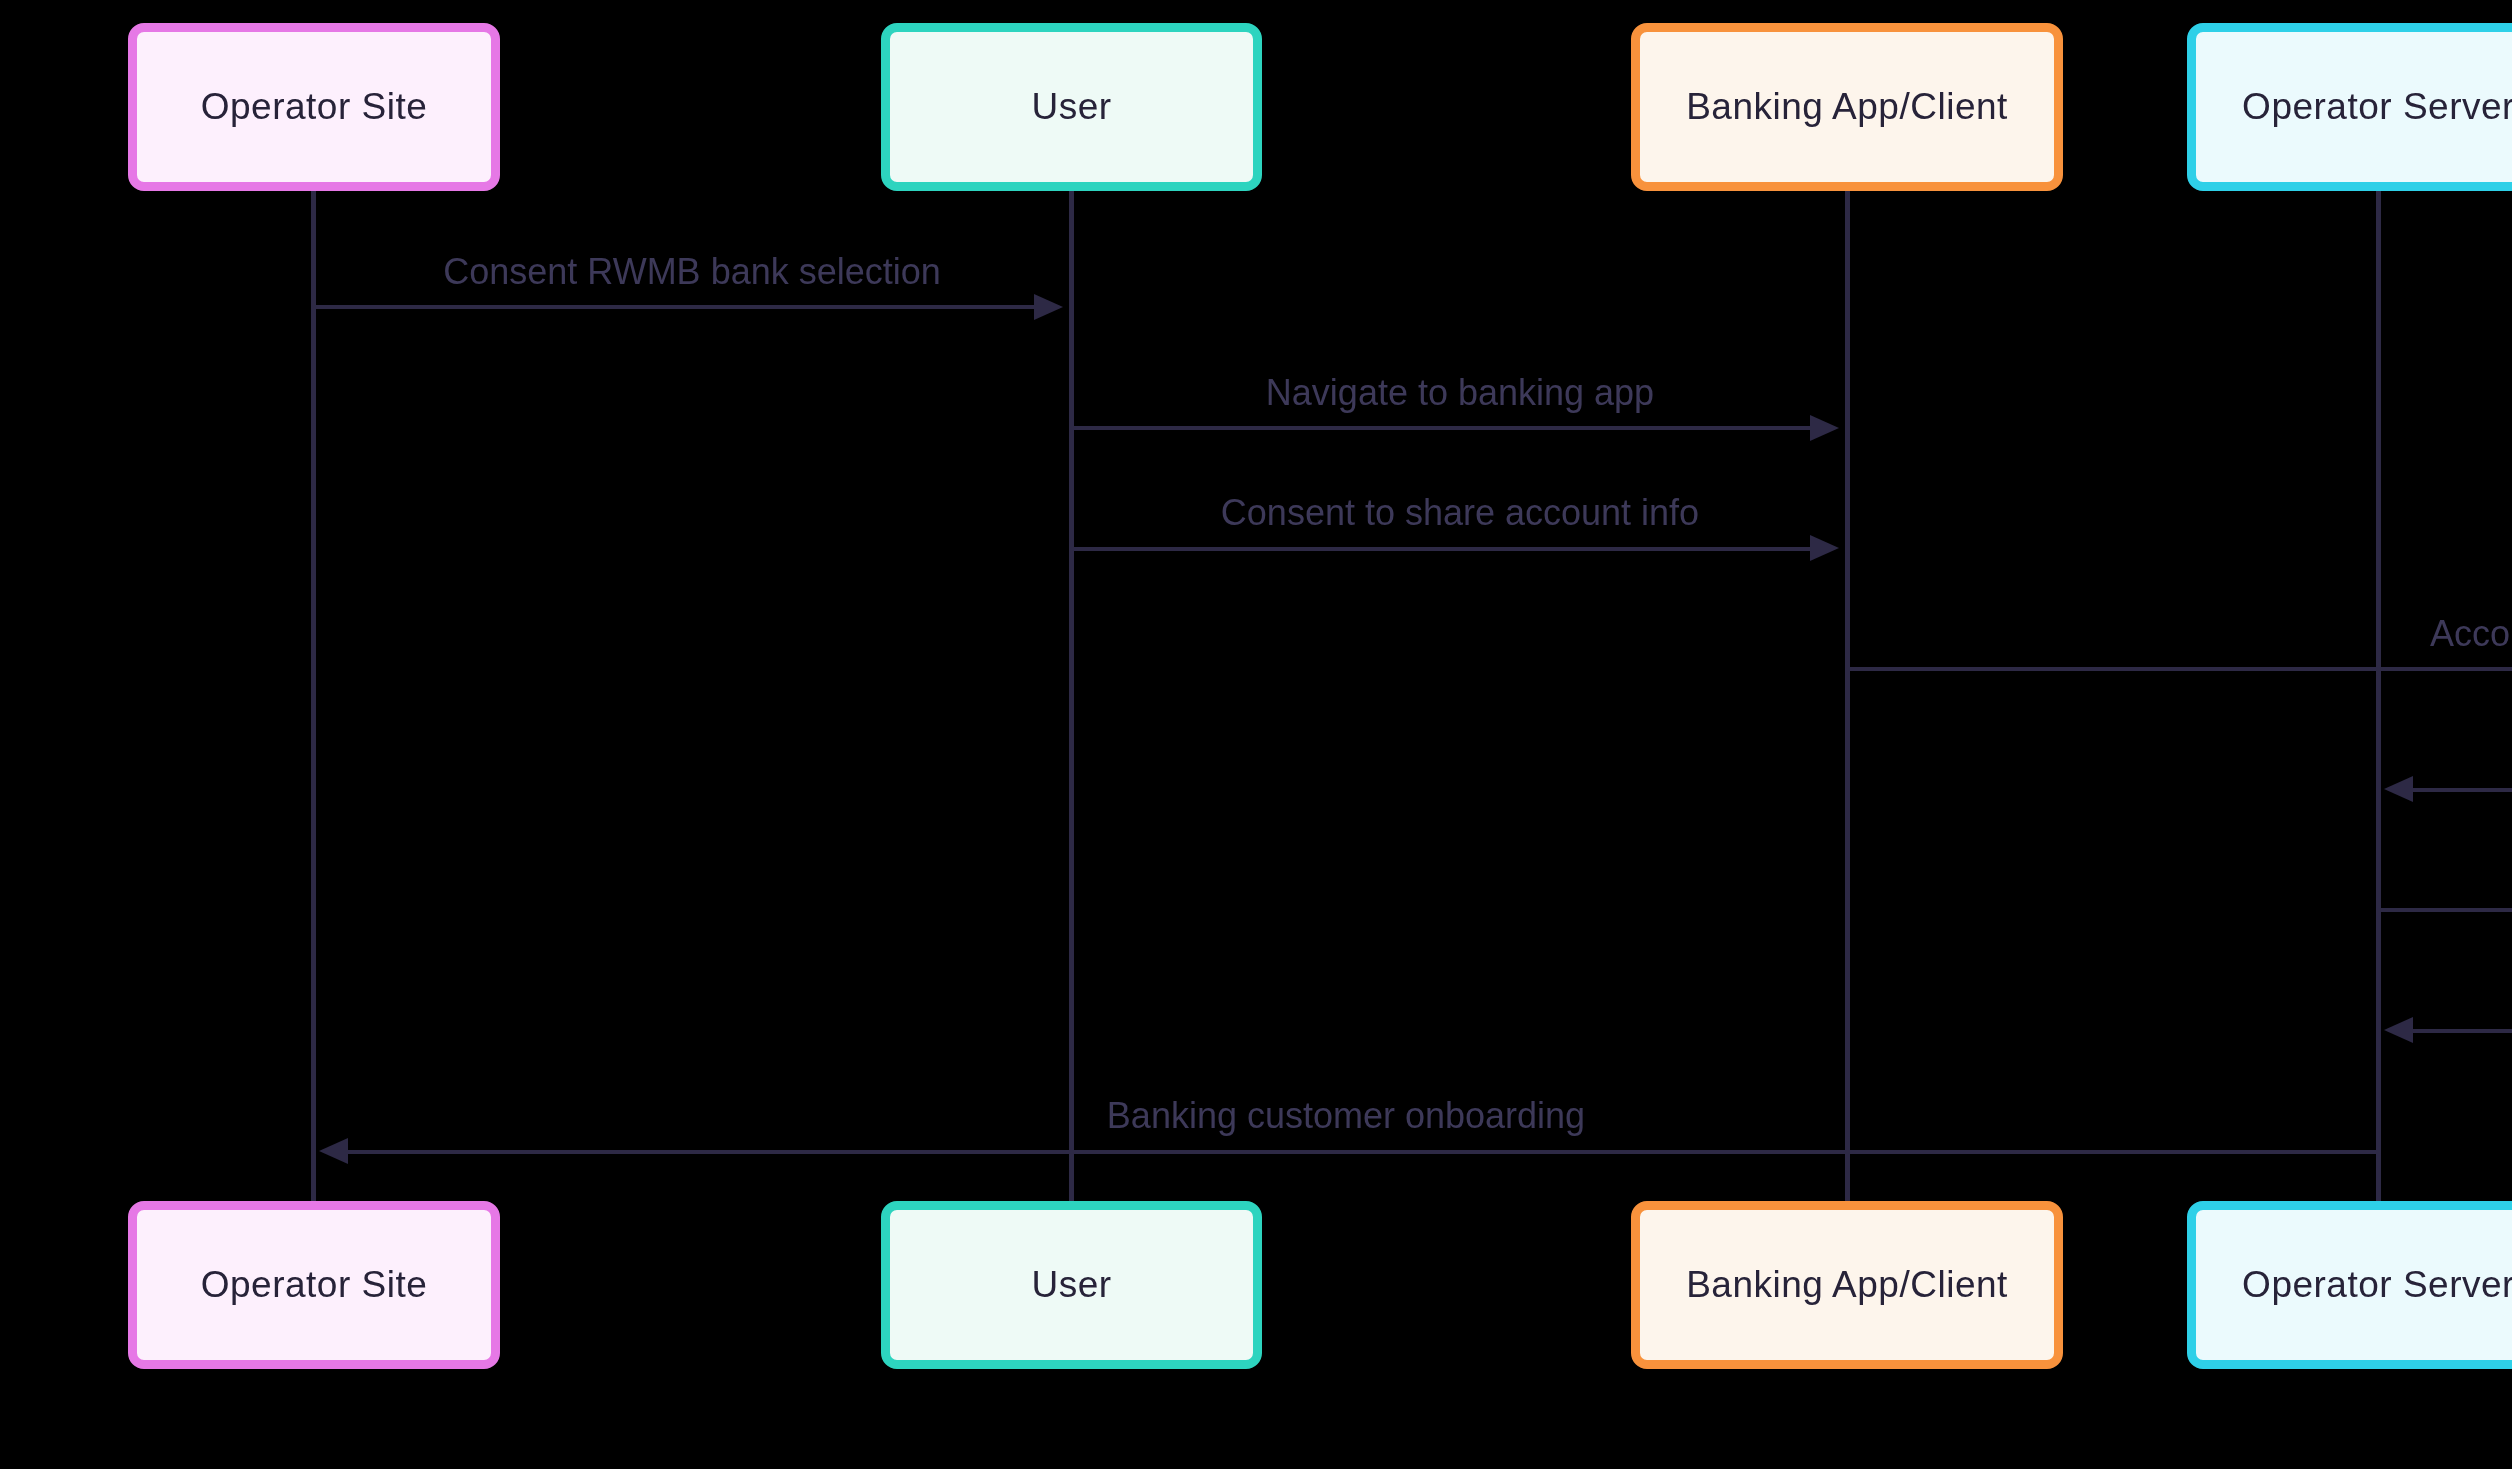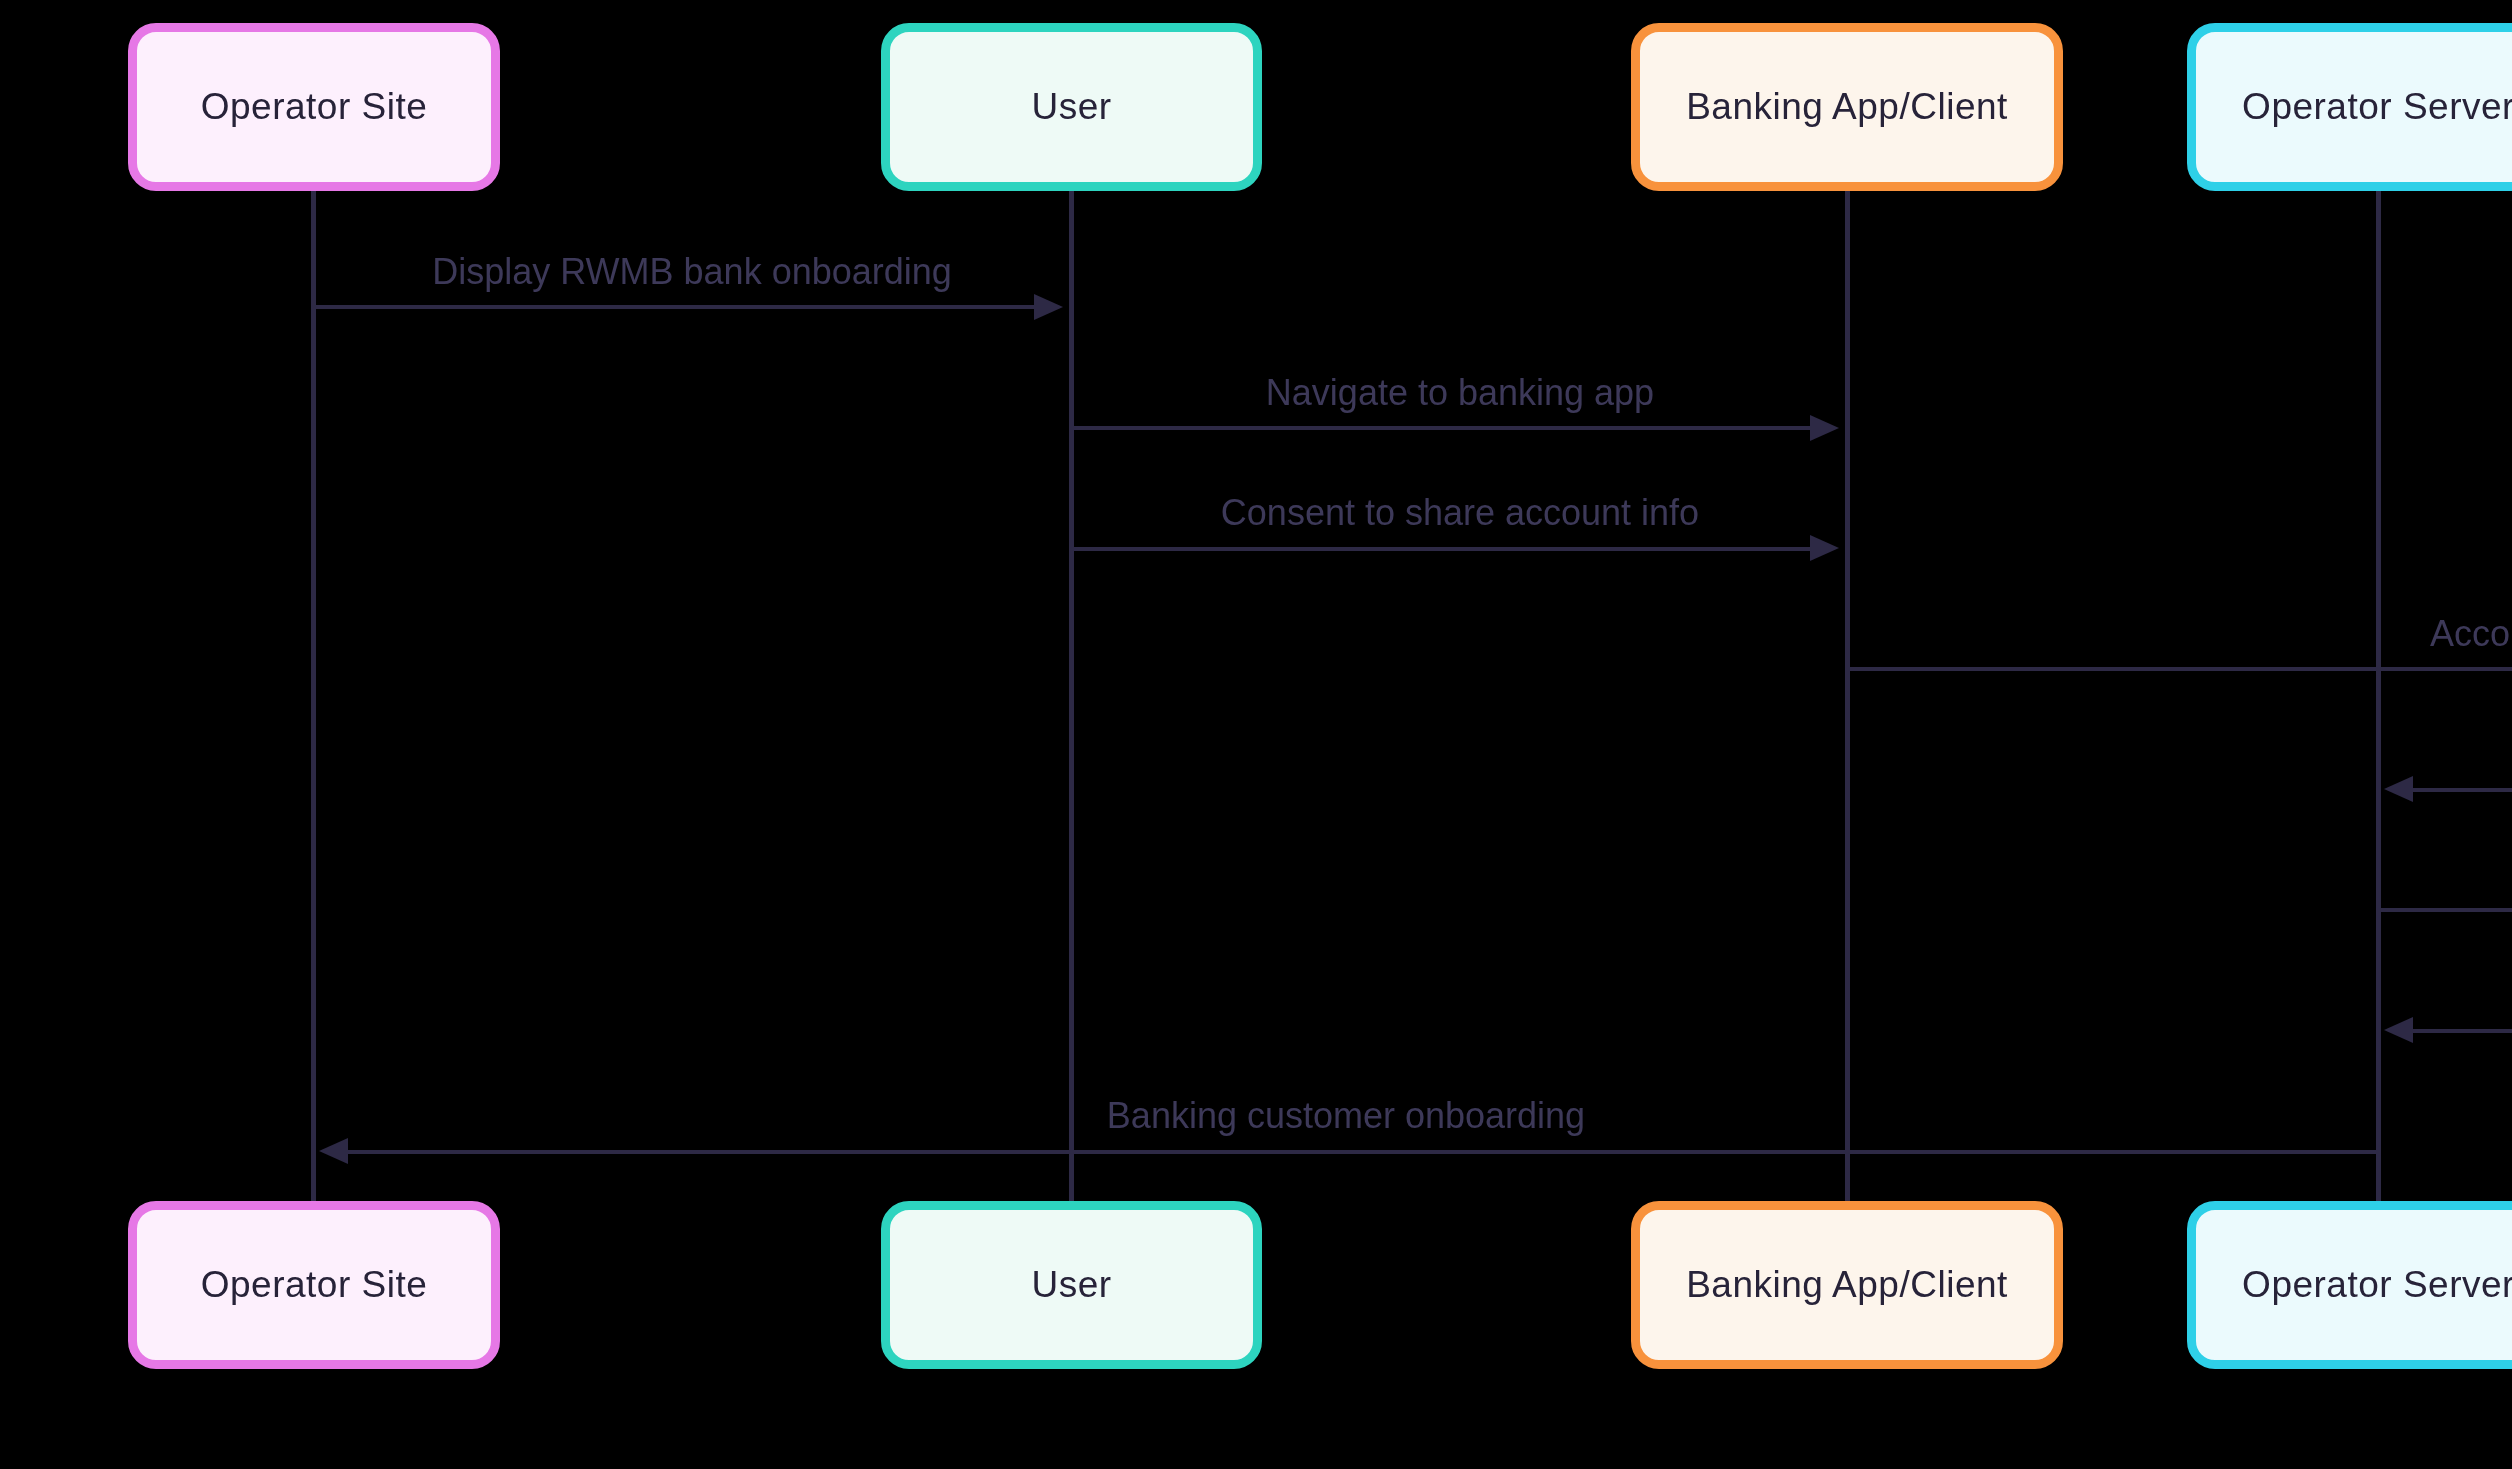--- a/index.html
+++ b/index.html
@@ -21,21 +21,21 @@
     top: 186px;
     height: 1017px;
     background: var(--line-color, #2d2945);
     z-index: 1;
   }
   .actor {
     position: absolute;
     height: 168px;
     box-sizing: border-box;
     border: 9px solid #888;
-    border-radius: 28px;
+    border-radius: 16px;
     background: #fff;
     display: flex;
     align-items: center;
     justify-content: center;
     z-index: 3;
   }
   .actor-label {
     font-size: 37px;
     font-weight: 400;
     letter-spacing: 0.5px;
@@ -98,21 +98,21 @@
   <div class="actor" style="left: 881px; top: 1201px; width: 381px; border-color: rgb(45, 212, 191); background: rgb(238, 250, 246); color: rgb(39, 35, 57);">
     <span class="actor-label">User</span>
   </div>
   <div class="actor" style="left: 1631px; top: 1201px; width: 432px; border-color: rgb(248, 146, 60); background: rgb(253, 245, 236); color: rgb(39, 35, 57);">
     <span class="actor-label">Banking App/Client</span>
   </div>
   <div class="actor" style="left: 2187px; top: 1201px; width: 383px; border-color: rgb(46, 208, 232); background: rgb(235, 250, 253); color: rgb(39, 35, 57);">
     <span class="actor-label">Operator Server</span>
   </div>
 
-  <div class="msg-label" style="left:692px;top:251px">Display RWMB bank onboarding</div>
+  <div class="msg-label" style="left:692px;top:251px">Consent RWMB bank selection</div>
   <div class="msg-line" style="left:314px;top:305px;width:721px"></div>
   <div class="msg-head right" style="left:1034px;top:294px"></div>
 
   <div class="msg-label" style="left:1460px;top:372px">Navigate to banking app</div>
   <div class="msg-line" style="left:1071px;top:426px;width:739px"></div>
   <div class="msg-head right" style="left:1810px;top:415px"></div>
 
   <div class="msg-label" style="left:1460px;top:492px">Consent to share account info</div>
   <div class="msg-line" style="left:1071px;top:547px;width:739px"></div>
   <div class="msg-head right" style="left:1810px;top:535px"></div>

